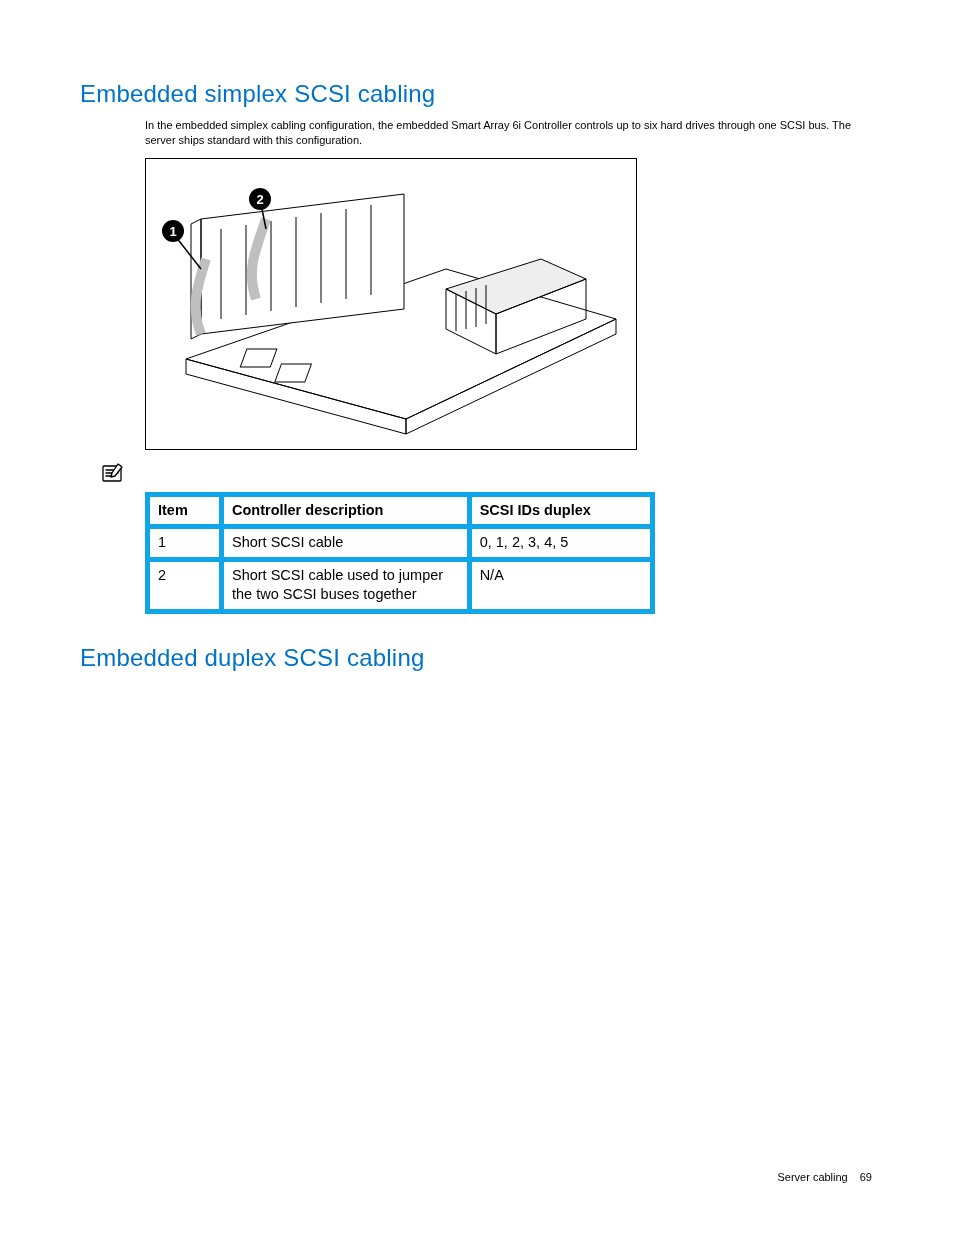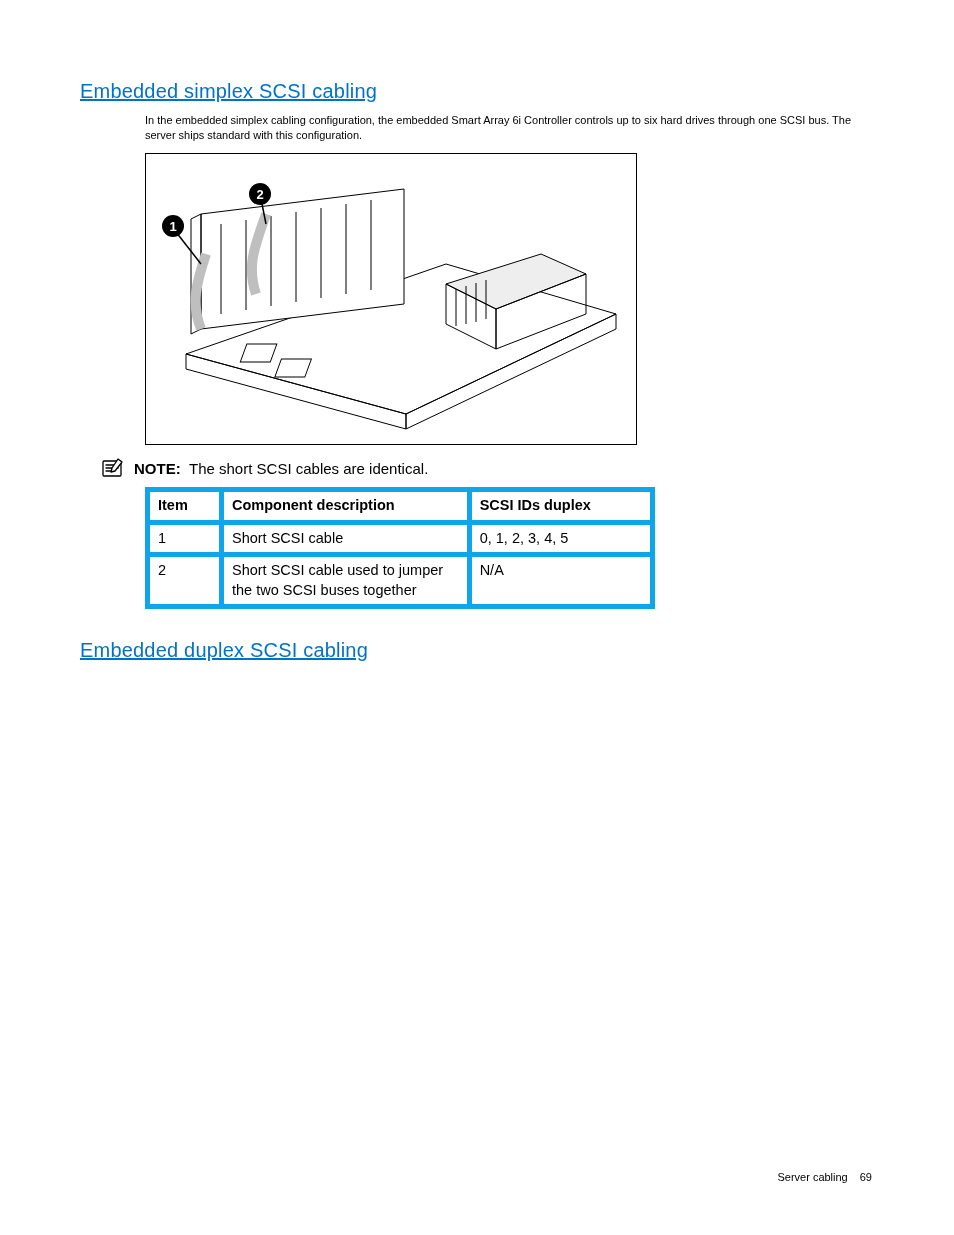--- a/index.html
+++ b/index.html
@@ -15,25 +15,24 @@
   }
   .page {
     padding: 80px 80px 0 80px;
     box-sizing: border-box;
     width: 100%;
     height: 100%;
     position: relative;
   }
   h2.section-title {
     font-weight: 400;
-    font-size: 20px;
+    font-size: 24px;
     color: #0073c8;
     margin: 0 0 10px 0;
     letter-spacing: 0.2px;
-    text-decoration: underline;
   }
   .body-indent {
     margin-left: 65px;
   }
   p.body-text {
     margin: 0 0 10px 0;
     line-height: 1.35;
     font-size: 11px;
   }
   .diagram-box {
@@ -160,32 +159,28 @@
   </div>
 
   <div class="note-row">
     <svg class="note-icon" viewBox="0 0 26 22">
       <g stroke="#000" stroke-width="1.3" fill="none" stroke-linecap="round" stroke-linejoin="round">
         <rect x="3" y="4" width="18" height="15" rx="1"></rect>
         <path d="M6 8 h12 M6 11 h12 M6 14 h8"></path>
         <path d="M18 2 l4 3 -7 9 -4 1 1 -4 z" fill="#fff"></path>
       </g>
     </svg>
-    <div class="note-text">
-      <b>NOTE:</b>
-      <span>&nbsp;</span><span>The short SCSI cables are identical.</span>
-    </div>
   </div>
 
   <div class="body-indent">
     <table class="component-table">
       <thead>
         <tr>
           <th class="col-item">Item</th>
-          <th class="col-desc">Component description</th>
+          <th class="col-desc">Controller description</th>
           <th class="col-ids">SCSI IDs duplex</th>
         </tr>
       </thead>
       <tbody>
         <tr>
           <td>1</td>
           <td>Short SCSI cable</td>
           <td>0, 1, 2, 3, 4, 5</td>
         </tr>
         <tr>

